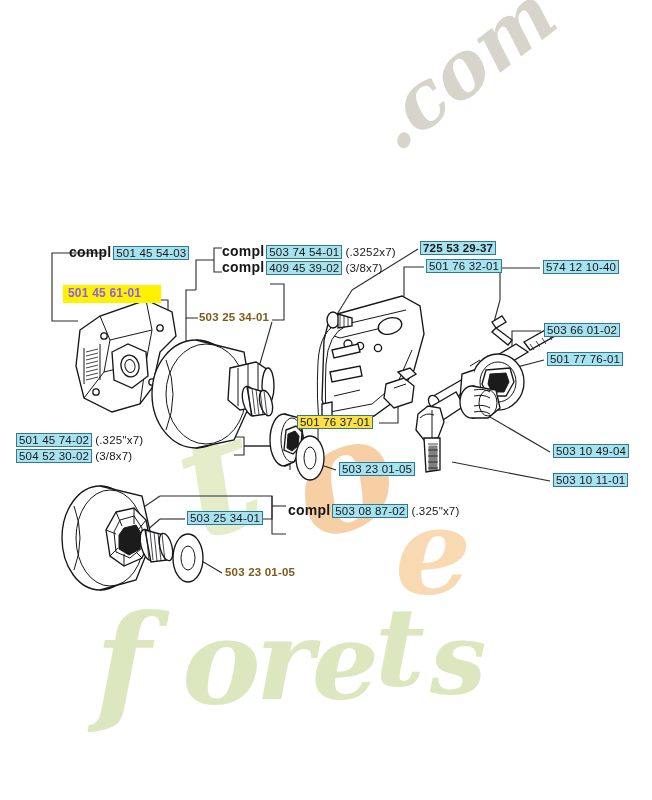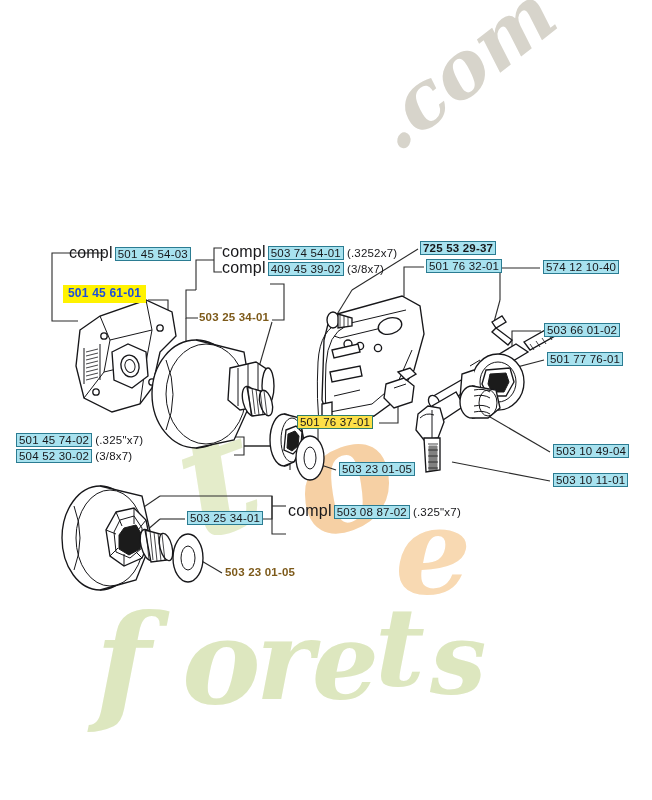--- a/index.html
+++ b/index.html
@@ -106,39 +106,39 @@
   .lbl .num {
     background: #a8e2ef;
     border: 1px solid #2b7c92;
     padding: 0 2px;
   }
   .lbl .num.green {
     background: #fde047;
     border: 1px solid #2f7f6a;
   }
   .lbl .compl {
-    font-weight: 400;
-    font-size: 16px;
+    font-weight: 700;
+    font-size: 14px;
     margin-right: 2px;
   }
   .lbl .suffix {
     font-weight: 400;
     margin-left: 3px;
   }
   .lbl.bold .num {
     font-weight: 700;
   }
   .lbl.plain {
     color: #7d5a1a;
     font-weight: 600;
   }
   .lbl.hl {
     background: #fff200;
-    padding: 2px 5px 3px 5px;
-    color: #1d4ed8;
+    padding: 2px 20px 3px 5px;
+    color: #8b5cf6;
     font-weight: 600;
     font-size: 12px;
   }
 
   
   #art {
     position: absolute;
     left: 0; top: 0;
     width: 652px; height: 800px;
   }

